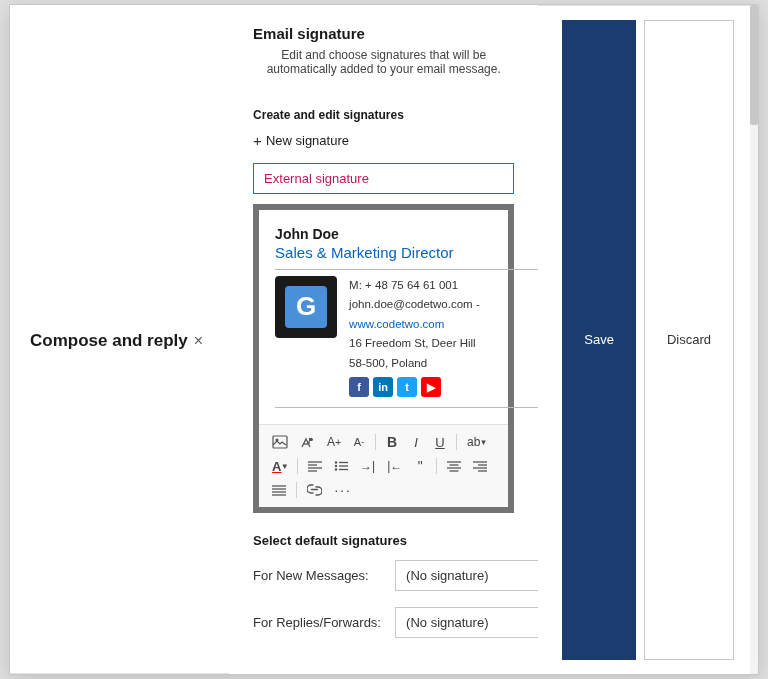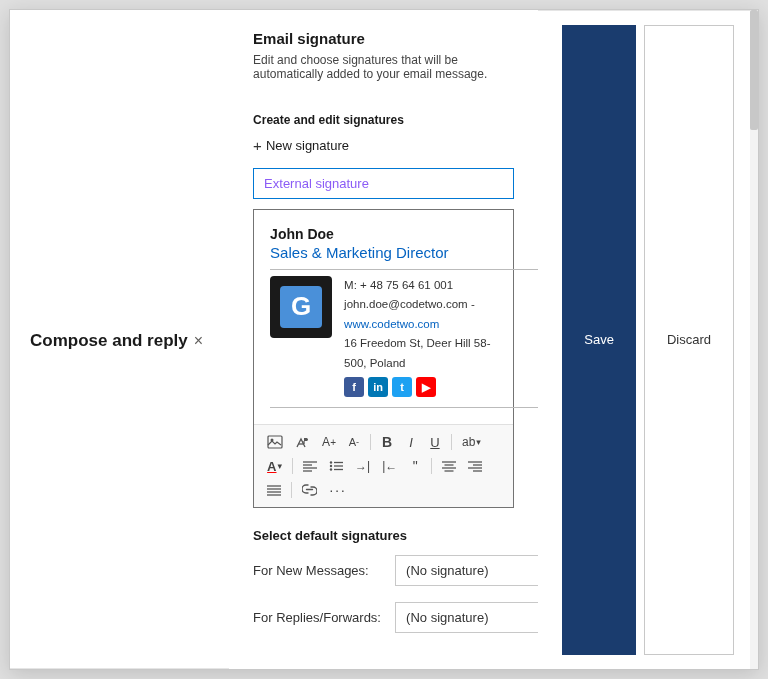--- a/index.html
+++ b/index.html
@@ -69,20 +69,21 @@
     .section-title {
       font-size: 15px;
       font-weight: 600;
       margin-bottom: 6px;
       color: #1a1a1a;
     }
     .section-desc {
       font-size: 12px;
       color: #444;
       margin-bottom: 32px;
+      text-align: center;
     }
     .subsection-label {
       font-size: 12px;
       font-weight: 600;
       color: #1a1a1a;
       margin-bottom: 8px;
     }
     .new-signature-btn {
       display: flex;
       align-items: center;
@@ -95,26 +96,26 @@
       padding: 2px 0;
       margin-bottom: 12px;
     }
     .plus-icon { font-size: 15px; color: #333; }
     .sig-name-input {
       width: 100%;
       padding: 7px 10px;
       border: 1.5px solid #0078d4;
       outline: none;
       font-size: 13px;
-      color: #8b5cf6;
+      color: #be185d;
       margin-bottom: 10px;
       background: #fff;
     }
     .sig-editor-container {
-      border: 1px solid #737373;
+      border: 6px solid #737373;
       margin-bottom: 20px;
     }
     .sig-editor-content {
       padding: 16px;
       min-height: 150px;
       background: #fff;
     }
     .sig-name-display {
       font-size: 14px;
       font-weight: 700;

